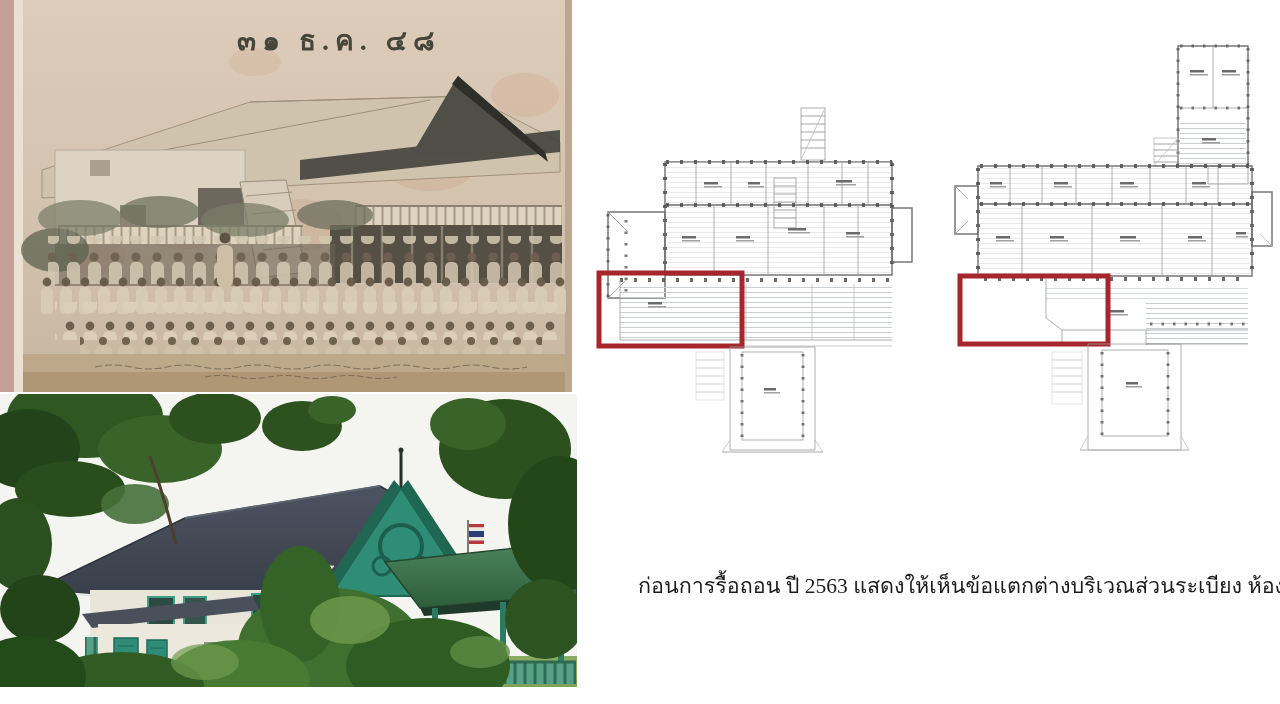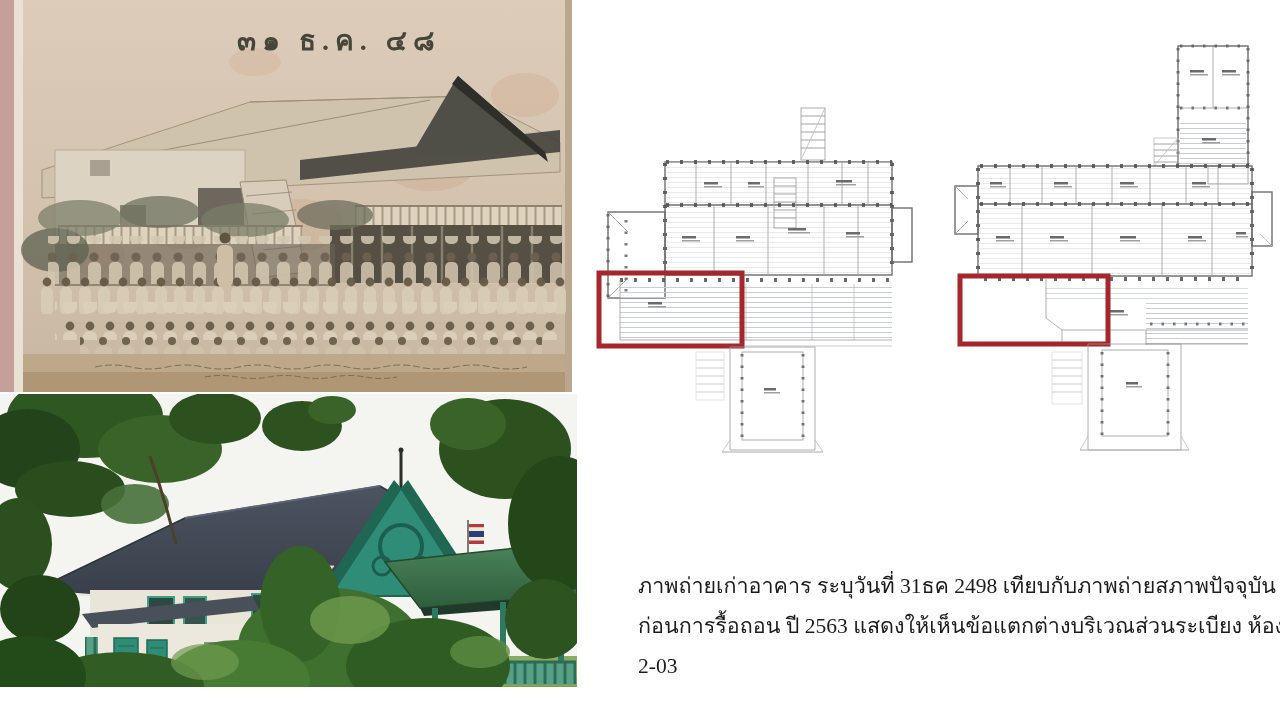--- a/index.html
+++ b/index.html
@@ -515,18 +515,16 @@
           </g>
         <g transform="translate(286,206)">
             <rect class="lbl" width="10" height="2.5"></rect>
             <rect class="lbl2" y="4" width="12" height="1.5"></rect>
           </g>
       </g>
     </svg>
   </div>
 
   <div class="abs caption">
-    <div class="cap-line">ภาพถ่ายเก่าอาคาร ระบุวันที่ 31ธค 2498 เทียบกับภาพถ่ายสภาพปัจจุบัน</div>
     <div class="cap-line">ก่อนการรื้อถอน ปี 2563  แสดงให้เห็นข้อแตกต่างบริเวณส่วนระเบียง ห้อง</div>
-    <div class="cap-line">2-03</div>
   </div>
 
 </div>
 
 </body></html>

